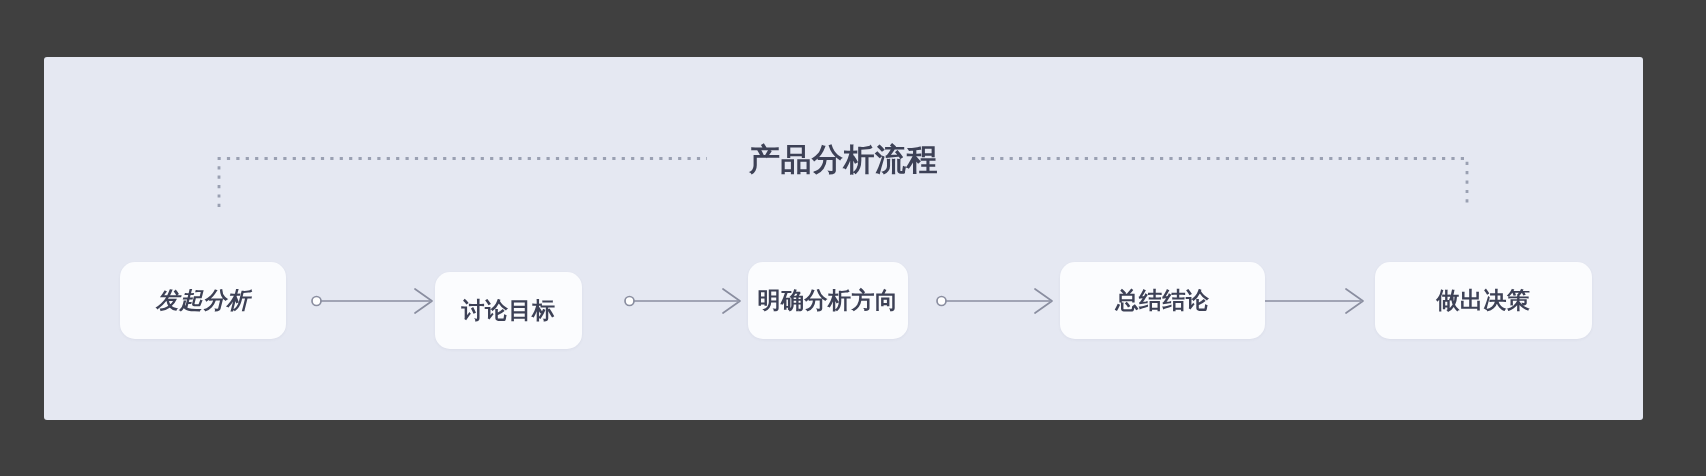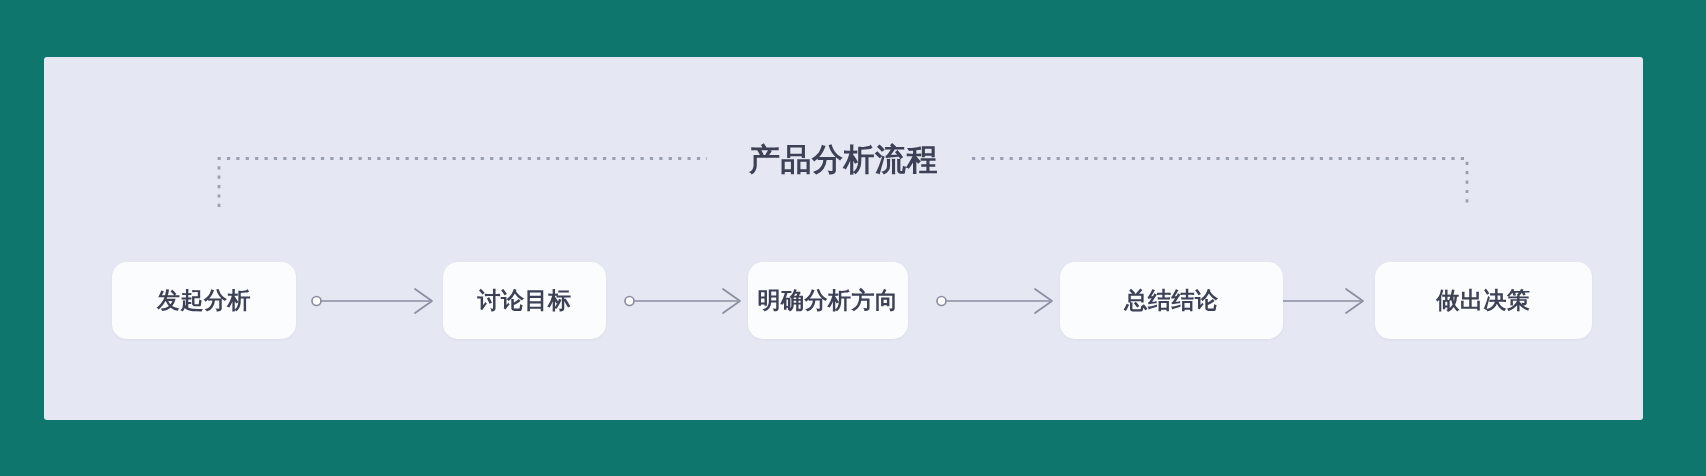--- a/index.html
+++ b/index.html
@@ -5,21 +5,21 @@
   html, body {
     margin: 0;
     padding: 0;
     background: #ffffff;
     font-family: "Liberation Sans", "DejaVu Sans", sans-serif;
   }
   .canvas {
     position: relative;
     width: 1706px;
     height: 476px;
-    background: #0f766e;
+    background: #404040;
     overflow: hidden;
   }
   .panel {
     position: absolute;
     left: 44px;
     top: 57px;
     width: 1599px;
     height: 363px;
     background: var(--panel-bg, #e5e8f2);
     border-radius: 3px;
@@ -75,24 +75,24 @@
     border-radius: 15px;
     box-shadow: 0 1px 3px rgba(60, 70, 110, 0.06);
     display: flex;
     align-items: center;
     justify-content: center;
     font-size: 23px;
     font-weight: bold;
     letter-spacing: 0.5px;
     color: var(--text, #3d4156);
   }
-  .step-1 { left: 68px;   width: 184px; }
-  .step-2 { left: 399px;  width: 163px; }
+  .step-1 { left: 76px;   width: 166px; font-style: italic; }
+  .step-2 { left: 391px;  width: 147px; margin-top: 10px; }
   .step-3 { left: 704px;  width: 160px; }
-  .step-4 { left: 1016px; width: 223px; }
+  .step-4 { left: 1016px; width: 205px; }
   .step-5 { left: 1331px; width: 217px; }
 </style>
 </head>
 <body>
 
 <div class="canvas">
   <div class="panel">
 
     <svg class="overlay" viewBox="0 0 1599 363">
 

